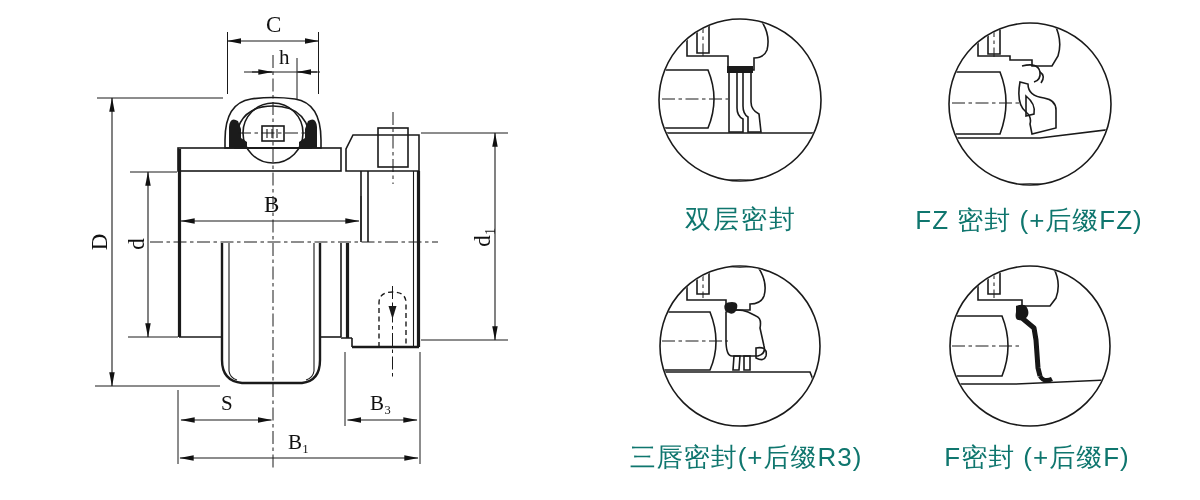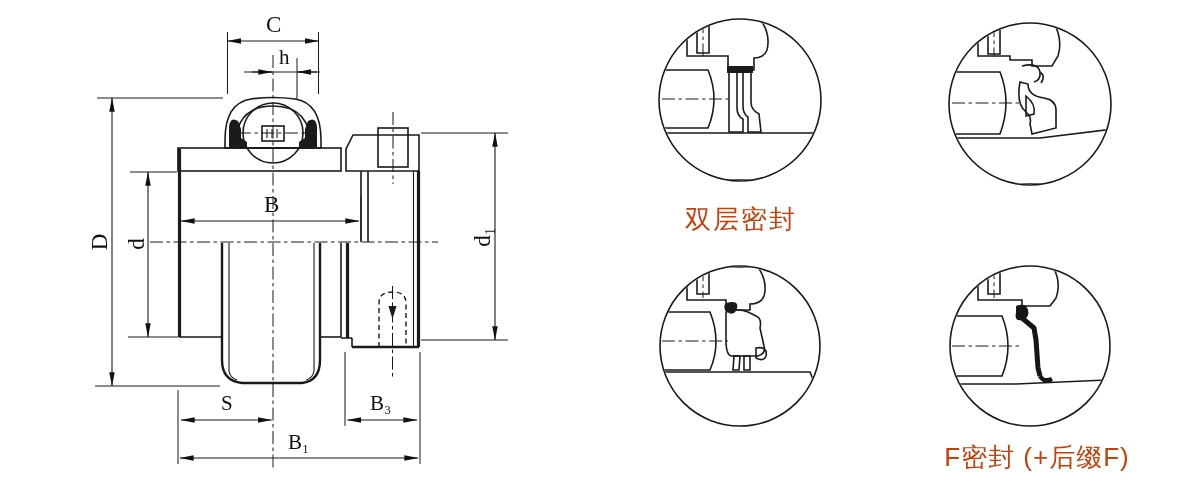--- a/index.html
+++ b/index.html
@@ -17,21 +17,21 @@
   .hid   {stroke:#1a1a1a;stroke-width:1.4;fill:none;stroke-dasharray:5 3.5;}
   .ext   {stroke:#1a1a1a;stroke-width:1;fill:none;}
   .dim   {stroke:#1a1a1a;stroke-width:1.1;fill:none;
           marker-start:url(#arr);marker-end:url(#arr);}
   .dimE  {stroke:#1a1a1a;stroke-width:1.1;fill:none;marker-end:url(#arr);}
   .dim-label{font-family:"Liberation Serif",serif;font-size:23px;fill:#111;}
   .dim-label.small{font-size:21px;}
   
   .seal-label{
     position:absolute;transform:translateX(-50%);
-    font-size:26px;color:#c2410c;letter-spacing:2px;white-space:nowrap;
+    font-size:26px;color:#0f766e;letter-spacing:2px;white-space:nowrap;
     font-family:"Liberation Sans",sans-serif;
   }
 </style>
 </head>
 <body>
 
 <div class="stage">
 
   <svg width="1200" height="500" viewBox="0 0 1200 500">
     <defs>
@@ -216,14 +216,16 @@
         <path d="M-81,-30 L-28,-30 Q-16,0 -28,30 L-81,30 Z" fill="#fff" class="obj" stroke-width="1.8"></path>
         <path d="M-78,0 H-8" class="cl"></path>
         <path d="M-14,-40 Q-4,-44 -2,-36 Q0,-28 -8,-26 Q-16,-24 -14,-34 Z" fill="#161616"></path>
         <path d="M-8,-28 L4,-18 L6,-6 L8,22 L10,30" fill="none" stroke="#161616" stroke-width="5" stroke-linejoin="round"></path>
         <path d="M10,30 Q14,37 22,33" fill="none" stroke="#161616" stroke-width="4.5"></path>
       </g>
     </g>
   </svg>
 
   <div class="seal-label" style="left:741px;top:202px;">双层密封</div>
+  <div class="seal-label" style="left:1029px;top:203px;letter-spacing:1px;">FZ 密封 (+后缀FZ)</div>
+  <div class="seal-label" style="left:746px;top:440px;letter-spacing:1px;">三唇密封(+后缀R3)</div>
   <div class="seal-label" style="left:1037px;top:440px;letter-spacing:1px;">F密封 (+后缀F)</div>
 </div>
 
 </body></html>

